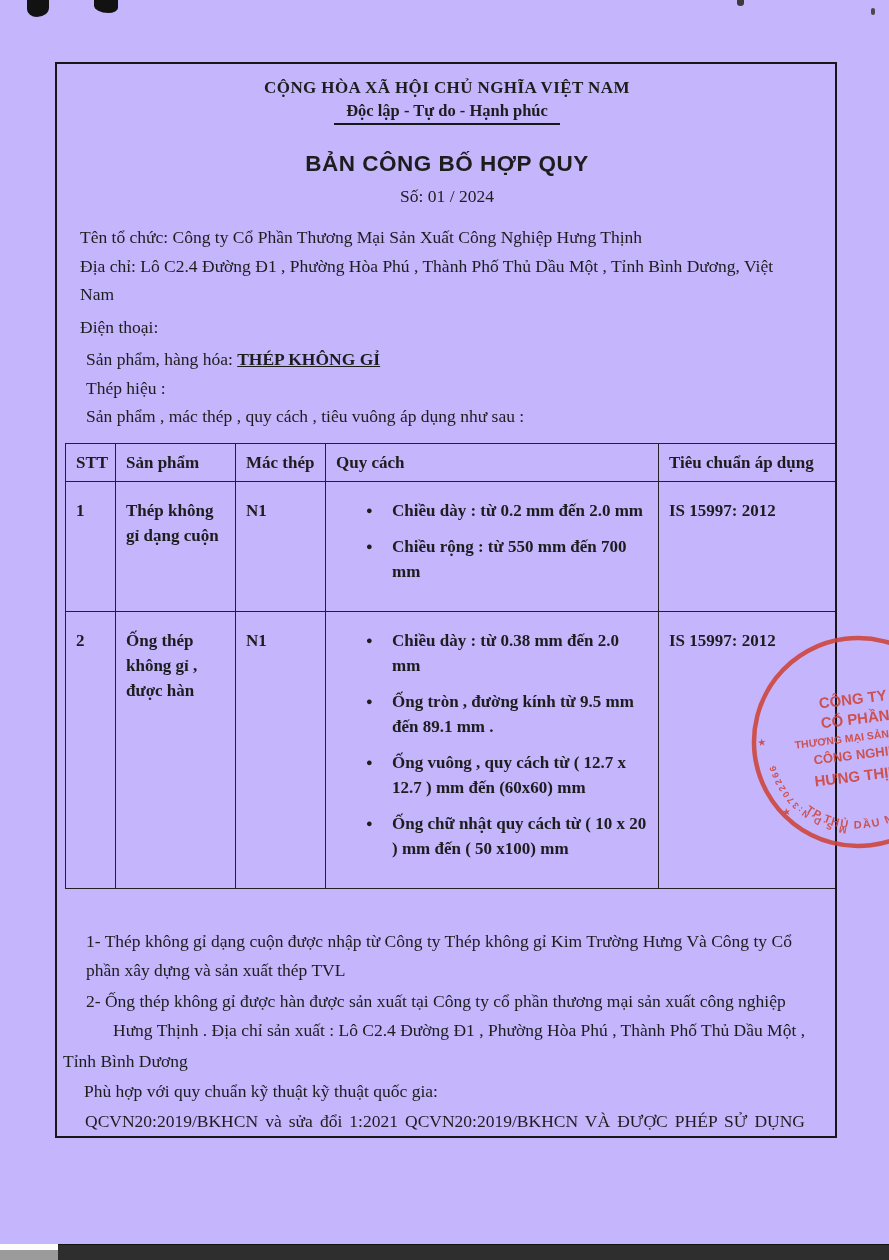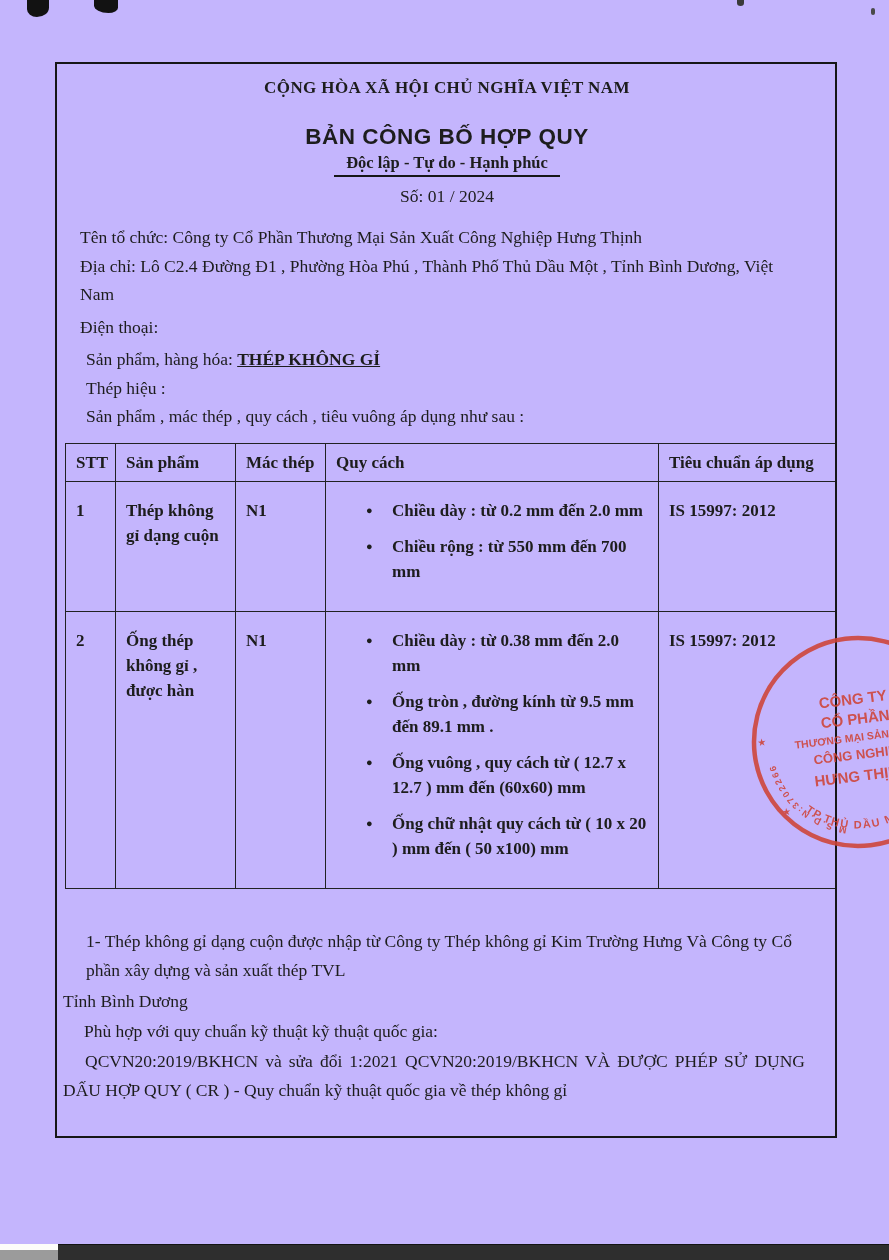--- a/index.html
+++ b/index.html
@@ -85,25 +85,25 @@
 <div class="page">
 
   <div class="artifact a1"></div>
   <div class="artifact a2"></div>
   <div class="artifact a3"></div>
   <div class="artifact a4"></div>
 
   <div class="frame">
 
     <div class="center nat-title">CỘNG HÒA XÃ HỘI CHỦ NGHĨA VIỆT NAM</div>
-    <div class="center doc-title">BẢN CÔNG BỐ HỢP QUY</div>
-
     <div class="center motto-wrap">
       <span class="motto">Độc lập - Tự do - Hạnh phúc</span>
     </div>
+
+    <div class="center doc-title">BẢN CÔNG BỐ HỢP QUY</div>
     <div class="center doc-number">Số: 01 / 2024</div>
 
     <div class="info">
       <p>Tên tổ chức: Công ty Cổ Phần Thương Mại Sản Xuất Công Nghiệp Hưng Thịnh</p>
       <p class="p-address">Địa chỉ: Lô C2.4 Đường Đ1 , Phường Hòa Phú , Thành Phố Thủ Dầu Một , Tỉnh Bình Dương, Việt Nam</p>
       <p class="p-phone">Điện thoại:</p>
       <p class="p-product"><span>Sản phẩm, hàng hóa: </span><span class="bold">THÉP KHÔNG GỈ</span></p>
       <p class="p-brand">Thép hiệu :</p>
       <p class="p-intro">Sản phẩm , mác thép , quy cách , tiêu vuông áp dụng như sau :</p>
     </div>
@@ -150,20 +150,21 @@
               <li>Ống chữ nhật quy cách từ ( 10 x 20 ) mm đến ( 50 x100) mm</li>
             </ul>
           </td>
           <td class="cell-standard">IS 15997: 2012</td>
         </tr>
       </tbody>
     </table>
 
     <div class="notes">
       <p class="note1">1-  Thép không gỉ dạng cuộn được nhập từ Công ty Thép không gỉ Kim Trường Hưng Và Công ty Cổ phần xây dựng và sản xuất thép TVL</p>
+      <p class="note2">2-  Ống thép không gỉ được hàn được sản xuất tại Công ty cổ phần thương mại sản xuất công nghiệp Hưng Thịnh . Địa chỉ sản xuất : Lô C2.4 Đường Đ1 , Phường Hòa Phú , Thành Phố Thủ Dầu Một ,</p>
       <p class="province">Tỉnh Bình Dương</p>
       <p class="conformity">Phù hợp với quy chuẩn kỹ thuật kỹ thuật quốc gia:</p>
       <p class="qcvn">QCVN20:2019/BKHCN và sửa đổi 1:2021 QCVN20:2019/BKHCN VÀ ĐƯỢC PHÉP SỬ DỤNG DẤU HỢP QUY ( CR ) -  Quy chuẩn kỹ thuật quốc gia về thép không gỉ</p>
     </div>
 
   </div>
 
   <svg class="stamp" width="224" height="224" viewBox="0 0 224 224">
     <g transform="rotate(-7 112 112)">
       <circle cx="112" cy="112" r="104"></circle>

